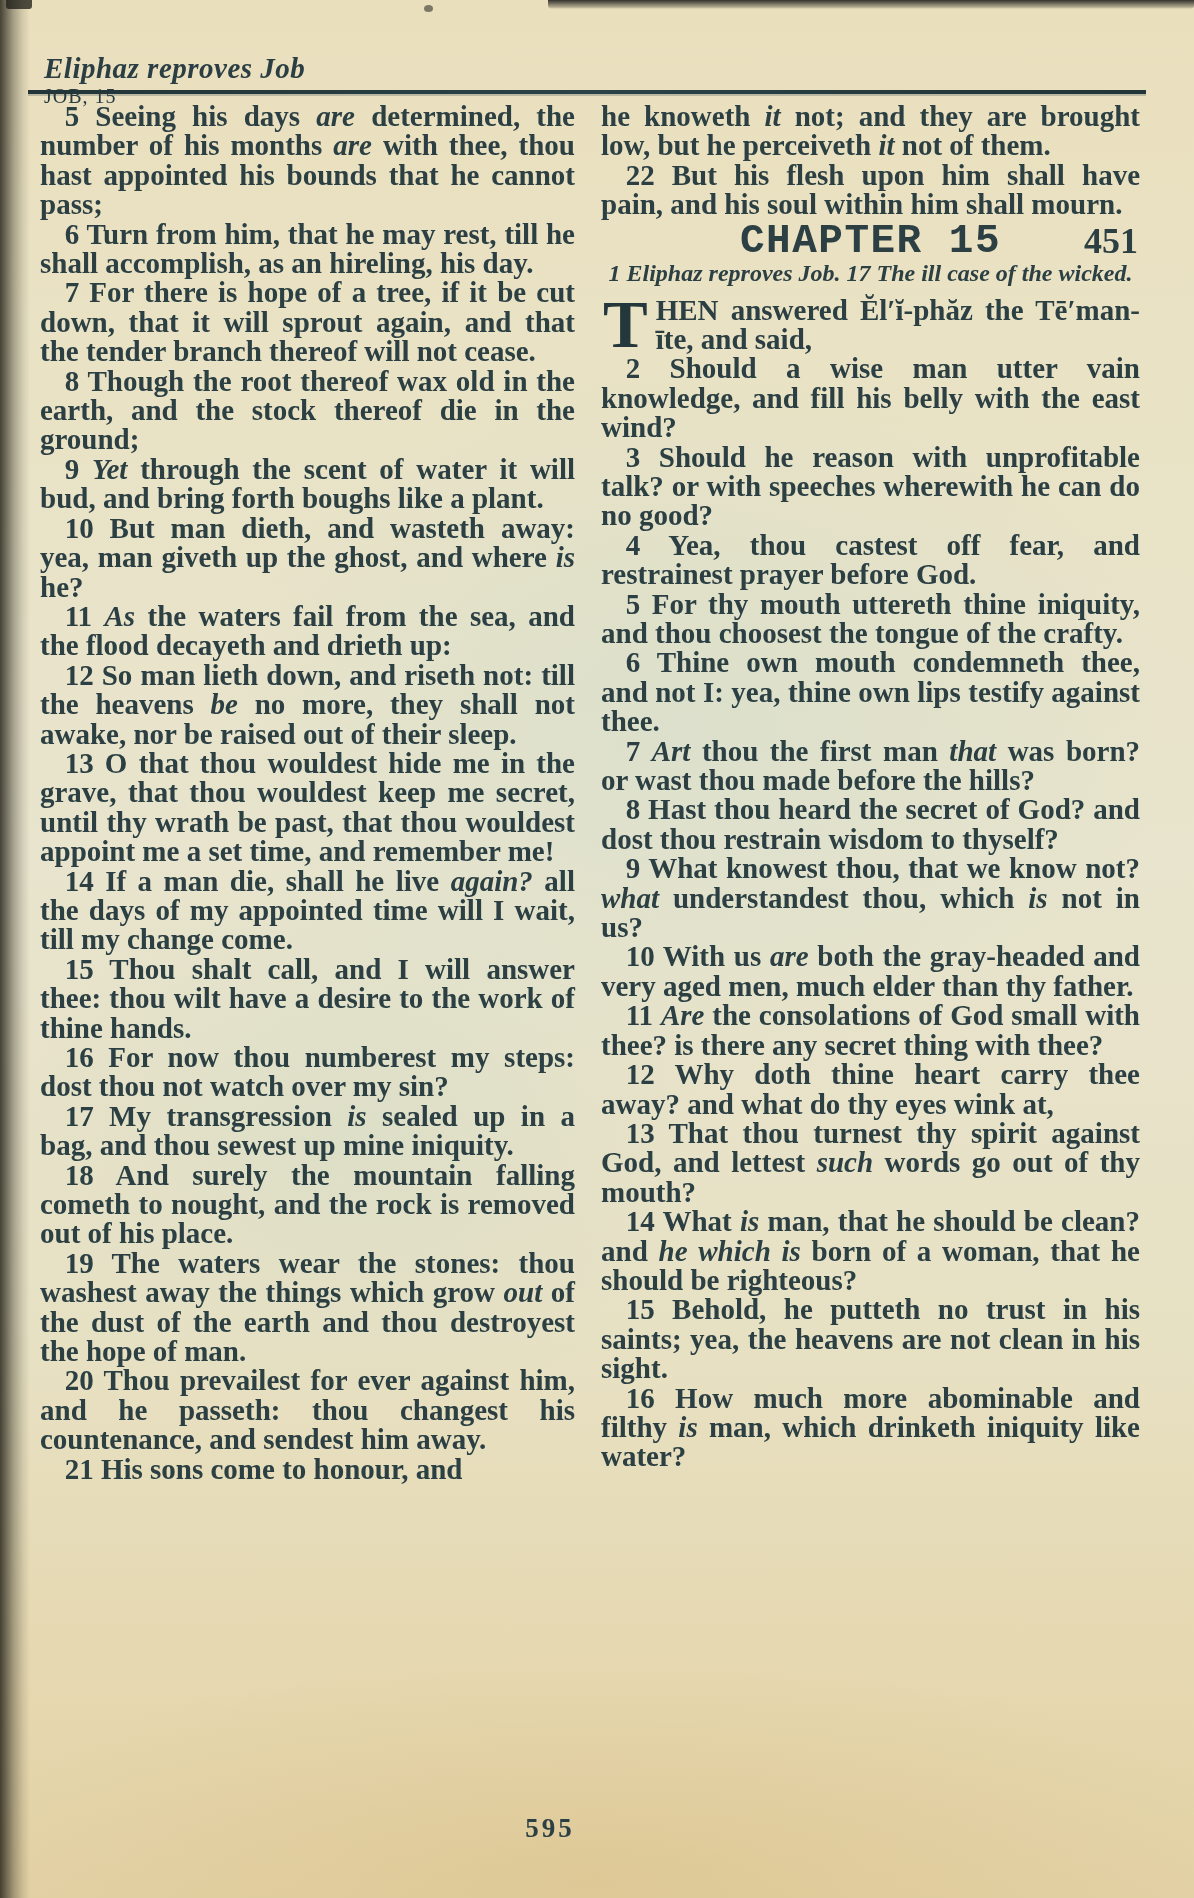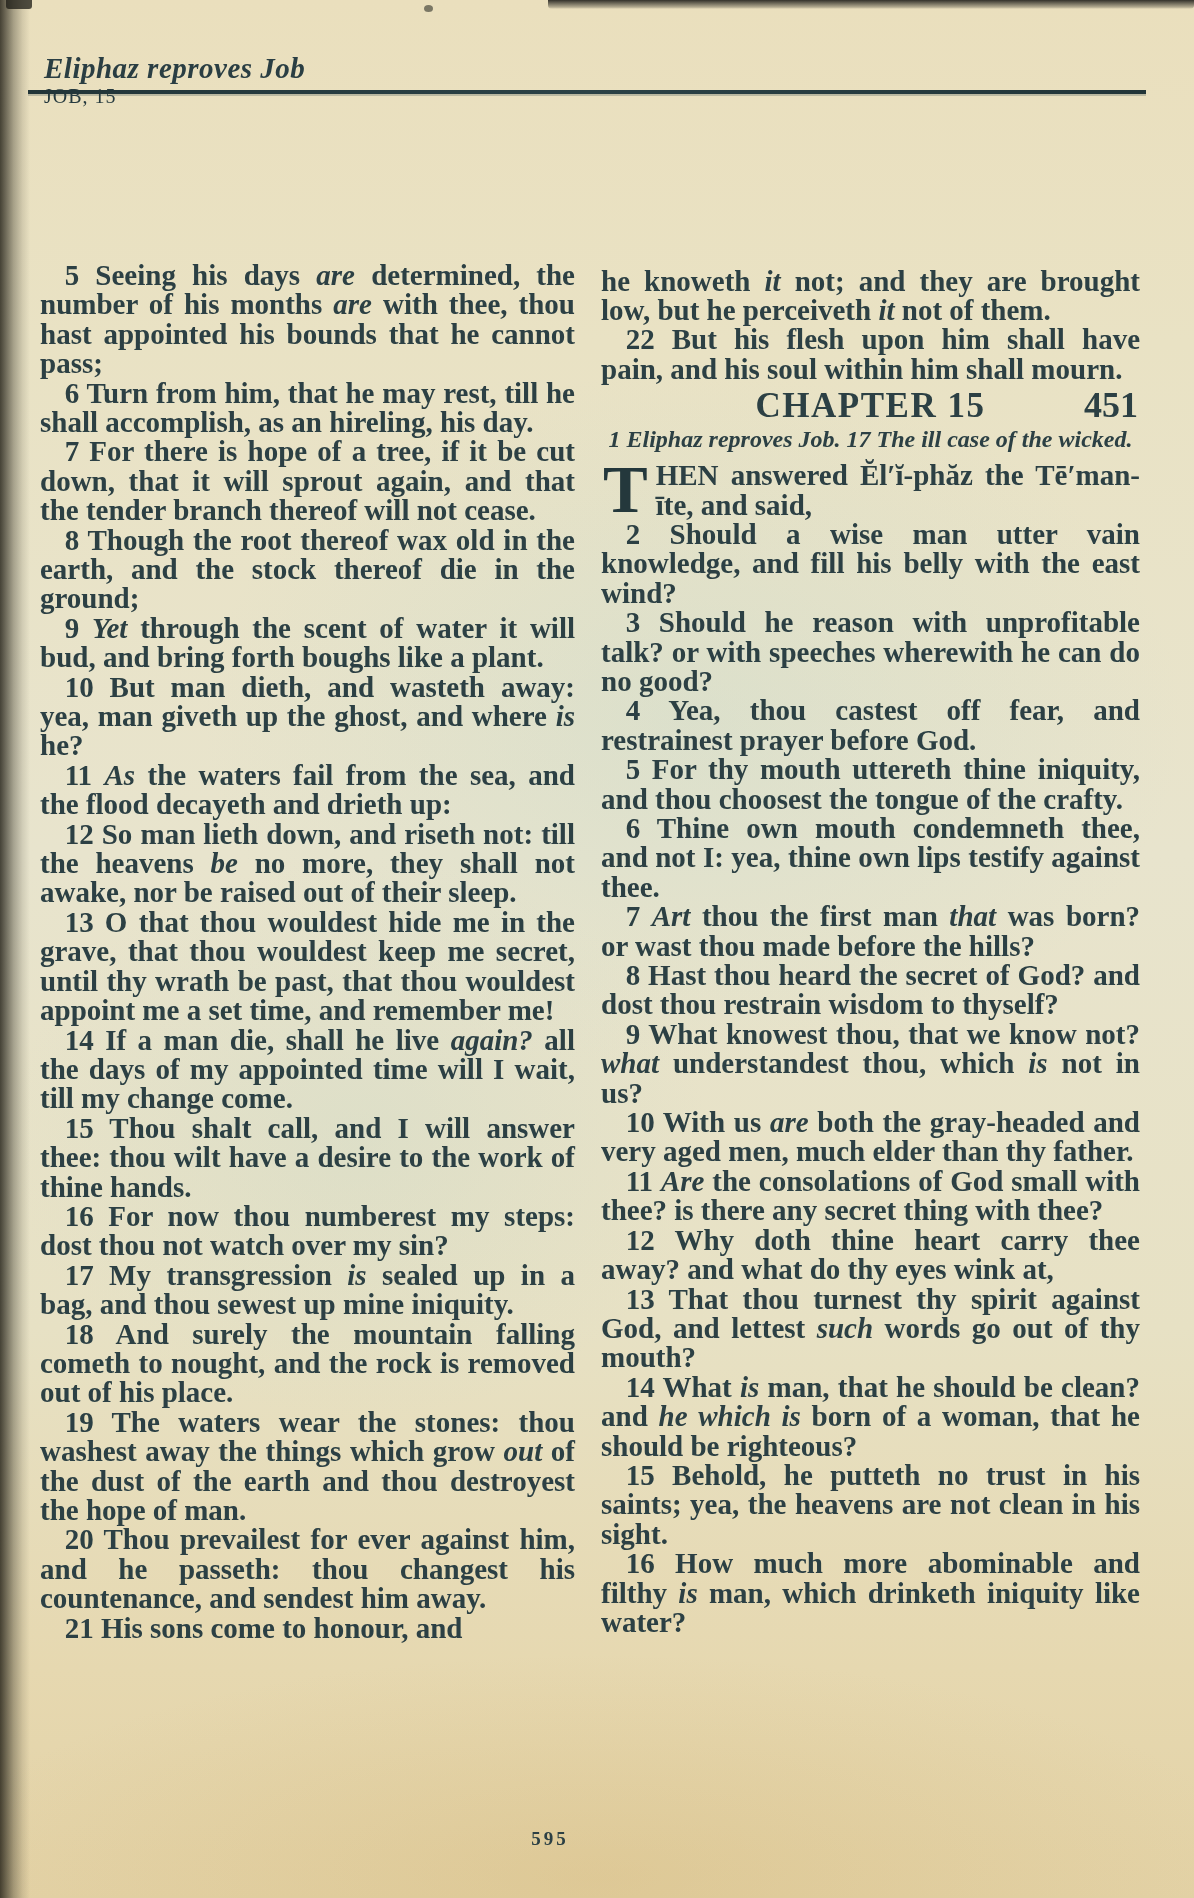--- a/index.html
+++ b/index.html
@@ -42,53 +42,53 @@
   .running-head .left{font-style:italic;font-weight:700;font-size:29px;letter-spacing:.5px;color:#2a3e43;}
   .running-head .right{font-weight:400;font-size:20px;letter-spacing:1px;color:#263a3f;}
   .header-rule{
     position:absolute;top:90px;left:28px;right:48px;height:4px;
     background:linear-gradient(90deg,#223538 0%, #2c4246 50%, #223538 100%);
     box-shadow:0 2px 0 rgba(44,64,68,.25);
   }
   
   .text-block{
     position:absolute;top:102px;left:40px;right:54px;bottom:96px;
-    display:flex;align-items:center;
+    display:flex;align-items:flex-start;
   }
   .col{
     font-size:29px;line-height:29.4px;font-weight:700;
     text-align:justify;color:#2c4044;
   }
   .col.left{width:535px;flex:none;}
   .col.right{flex:1;}
   .column-divider{
     flex:none;width:3px;margin:0 11px 0 12px;
     background:linear-gradient(180deg,#2a3e42, #31474b 60%, #2a3e42);
   }
   p.verse{margin:0;text-indent:.85em;}
   p.no-indent{margin:0;text-indent:0;}
   
   .chapter-head{position:relative;text-align:center;margin:7px 0 2px;}
-  .chapter-title{font-size:35px;font-weight:700;letter-spacing:1.5px;}
+  .chapter-title{font-size:41px;font-weight:700;letter-spacing:1.5px;font-family:Liberation Mono, monospace;}
   .chapter-colref{position:absolute;right:2px;top:0;font-size:36px;font-weight:700;}
   .chapter-summary{
     font-size:24px;line-height:27.5px;font-weight:700;font-style:italic;
     text-align:center;margin:3px 0 8px;
   }
   .chapter-summary i{font-style:italic;}
   
   p.verse1{margin:0;text-indent:0;}
   .drop-cap{
     float:left;font-size:67px;line-height:50px;font-weight:700;
     padding:3px 8px 0 2px;color:#24383c;
   }
   
   .page-number{
-    position:absolute;bottom:48px;left:0;width:1100px;text-align:center;
-    font-size:19px;font-weight:700;letter-spacing:3px;color:#2c4044;
+    position:absolute;bottom:54px;left:0;width:1100px;text-align:center;
+    font-size:27px;font-weight:700;letter-spacing:3px;color:#2c4044;
   }
   i{font-style:italic;}
 </style>
 </head>
 <body>
 
 <div class="page">
 
   <div class="gutter-shadow"></div>
   <div class="top-streak"></div>

